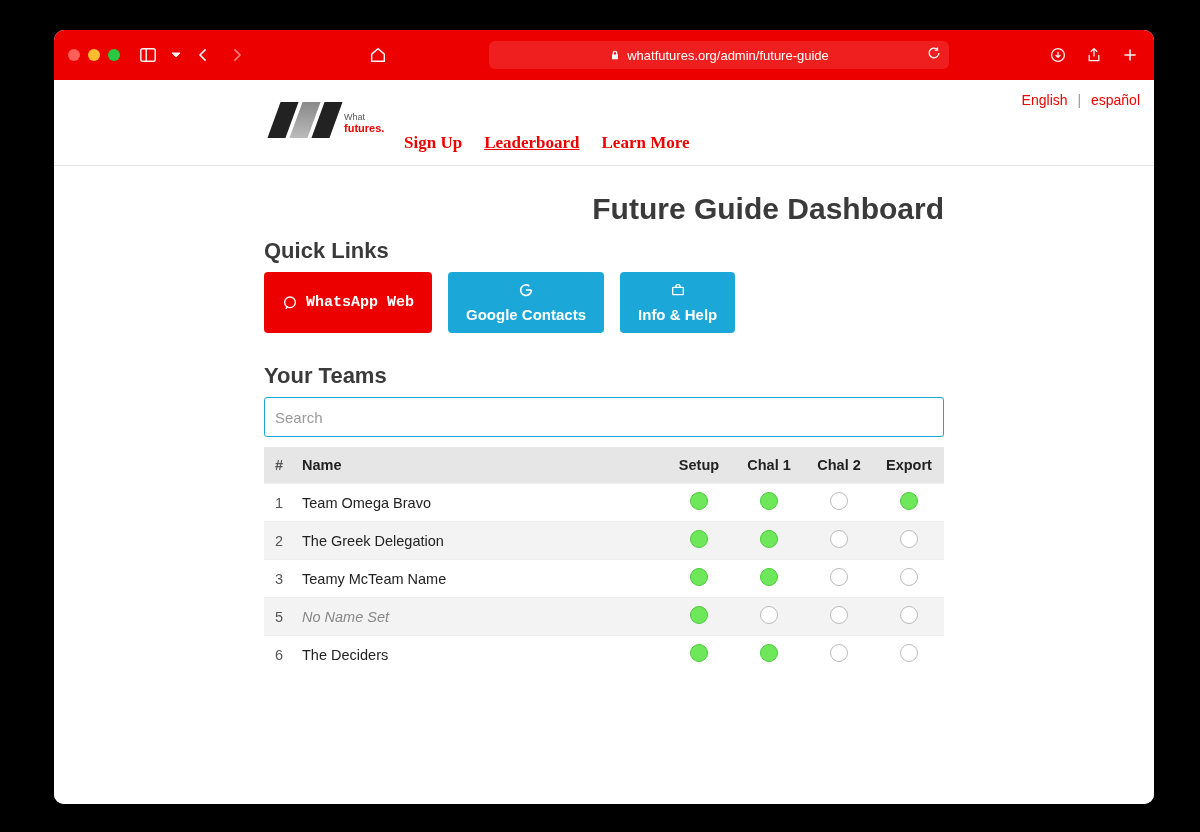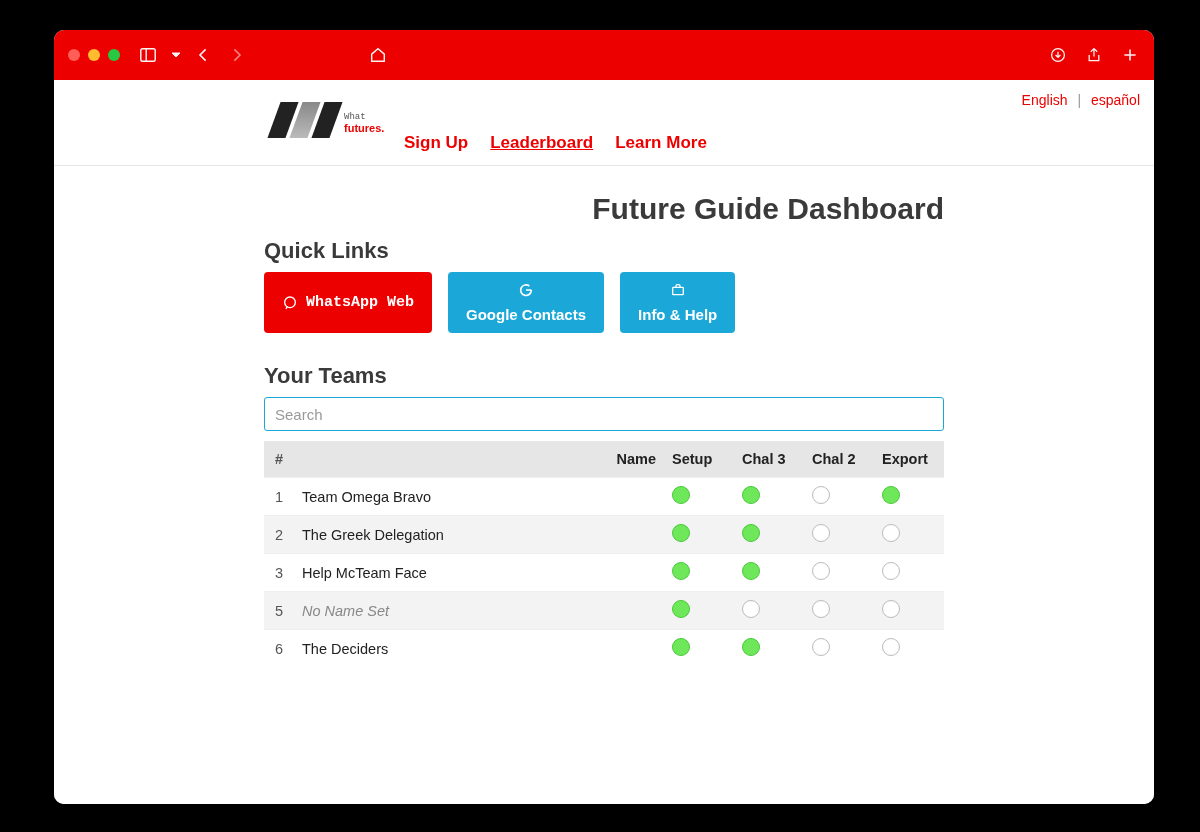--- a/index.html
+++ b/index.html
@@ -80,25 +80,25 @@
     width: 100px;
     height: 44px;
   }
   .logo-shape{
     position:relative; width:80px; height:36px;
   }
   .logo-shape .bar{position:absolute; width:18px; height:36px; background:#222; transform:skewX(-20deg);}
   .logo-shape .b1{left:0;}
   .logo-shape .b2{left:22px; background:linear-gradient(#888,#bbb);}
   .logo-shape .b3{left:44px;}
-  .logo-text{position:absolute; left:70px; top:10px; font-size:9px; color:#555;font-family:Liberation Mono, monospace;}
+  .logo-text{position:absolute; left:70px; top:10px; font-size:9px; color:#555;}
   .logo-text2{position:absolute; left:70px; top:20px; font-size:11px; color:#ed0000; font-weight:bold;}
   
   .nav-links { margin-left: 130px; display:flex; gap:22px; padding-bottom:2px;}
-  .nav-links a { color: #ed0000; font-weight: bold; font-size: 17px; text-decoration: none; cursor:pointer;}
+  .nav-links a { color: #ed0000; font-weight: bold; font-size: 17px; text-decoration: none; cursor:pointer;font-family:Liberation Serif, serif;}
   .nav-links a.underline { text-decoration: underline; }
   
   .content {
     max-width: 680px;
     margin: 0 auto;
     padding-top: 26px;
   }
   .title {
     text-align: right;
     font-size: 30px;
@@ -130,40 +130,40 @@
     font-weight: bold;
     font-size: 15px;
     cursor: pointer;
   }
   .btn.red { background: #ed0000; font-family: Liberation Mono, monospace; }
   .btn.blue { background: #1ba8d8; flex-direction: column; }
   .btn svg { width:16px; height:16px; }
   
   .search {
     width: 100%;
-    height: 34px;
+    height: 40px;
     border: 1.5px solid #1ba8d8;
     border-radius: 3px;
     padding: 0 10px;
     font-size: 15px;
     outline: none;
     margin-bottom: 10px;
     color:#333;
   }
   .search::placeholder{color:#999;}
   
   table { width: 100%; border-collapse: collapse; font-size: 14.5px; }
   thead th {
     background: #e6e6e6;
-    text-align: right;
+    text-align: left;
     padding: 10px 8px;
     font-weight: bold;
     color: #222;
   }
-  thead th.center, tbody td.center { text-align: left; }
+  thead th.center, tbody td.center { text-align: center; }
   tbody tr:nth-child(even) td { background: #f3f3f3; }
   tbody td { padding: 8px 8px; border-top: 1px solid #eee; color:#222;}
   .num { width: 30px; text-align:center; color:#555;}
   .italic { font-style: italic; color: #888; }
   .dot {
     width: 18px; height: 18px; border-radius: 50%;
     display: inline-block; border: 1px solid #bbb;
     background: #fff;
   }
   .dot.on { background: #6ee85a; border-color: #4ac93a; }
@@ -199,20 +199,32 @@
       <svg viewBox="0 0 20 20" width="16" height="16" fill="none" stroke="currentColor" stroke-width="2">
           <path d="M8 3 L15 10 L8 17"></path>
         </svg>
     </div>
 
     <div style="flex:1; display:flex; align-items:center; gap:14px;">
       <div class="icon-btn" style="margin-left:110px;">
         <svg viewBox="0 0 20 20" width="18" height="18" fill="none" stroke="currentColor" stroke-width="1.6">
             <path d="M3 9 L10 3 L17 9 V17 H3 Z"></path>
           </svg>
+      </div>
+      <div class="url-bar">
+        <svg viewBox="0 0 20 20" width="12" height="12" fill="#fff">
+            <path d="M6 9 V7 a4 4 0 0 1 8 0 V9 h1 v8 H5 V9 Z M8 9 h4 V7 a2 2 0 0 0 -4 0 Z"></path>
+          </svg>
+        <span>whatfutures.org/admin/future-guide</span>
+        <span class="refresh">
+          <svg viewBox="0 0 20 20" width="14" height="14" fill="none" stroke="#fff" stroke-width="1.8">
+              <path d="M15 5 A7 7 0 1 0 17 10"></path>
+              <path d="M15 2 L15 6 L11 6"></path>
+            </svg>
+        </span>
       </div>
     </div>
 
     <div class="chrome-right">
       <div class="icon-btn">
         <svg viewBox="0 0 20 20" width="16" height="16" fill="none" stroke="currentColor" stroke-width="1.6">
             <circle cx="10" cy="10" r="8"></circle>
             <path d="M10 6 V13 M7 10 L10 13 L13 10"></path>
           </svg>
       </div>
@@ -282,21 +294,21 @@
 
       <h2 class="section-h">Your Teams</h2>
       <input class="search" type="text" placeholder="Search" style="">
 
       <table>
         <thead>
           <tr>
             <th class="num">#</th>
             <th>Name</th>
             <th class="center" style="width:70px">Setup</th>
-            <th class="center" style="width:70px">Chal 3</th>
+            <th class="center" style="width:70px">Chal 1</th>
             <th class="center" style="width:70px">Chal 2</th>
             <th class="center" style="width:70px">Export</th>
           </tr>
         </thead>
         <tbody id="teams-body">
             <tr>
               <td class="num">1</td>
               <td><span class="">Team Omega Bravo</span></td>
               <td class="center"><span class="dot on"></span></td>
               <td class="center"><span class="dot on"></span></td>
@@ -306,21 +318,21 @@
             <tr>
               <td class="num">2</td>
               <td><span class="">The Greek Delegation</span></td>
               <td class="center"><span class="dot on"></span></td>
               <td class="center"><span class="dot on"></span></td>
               <td class="center"><span class="dot"></span></td>
               <td class="center"><span class="dot"></span></td>
             </tr>
             <tr>
               <td class="num">3</td>
-              <td><span class="">Help McTeam Face</span></td>
+              <td><span class="">Teamy McTeam Name</span></td>
               <td class="center"><span class="dot on"></span></td>
               <td class="center"><span class="dot on"></span></td>
               <td class="center"><span class="dot"></span></td>
               <td class="center"><span class="dot"></span></td>
             </tr>
             <tr>
               <td class="num">5</td>
               <td><span class="italic">No Name Set</span></td>
               <td class="center"><span class="dot on"></span></td>
               <td class="center"><span class="dot"></span></td>

